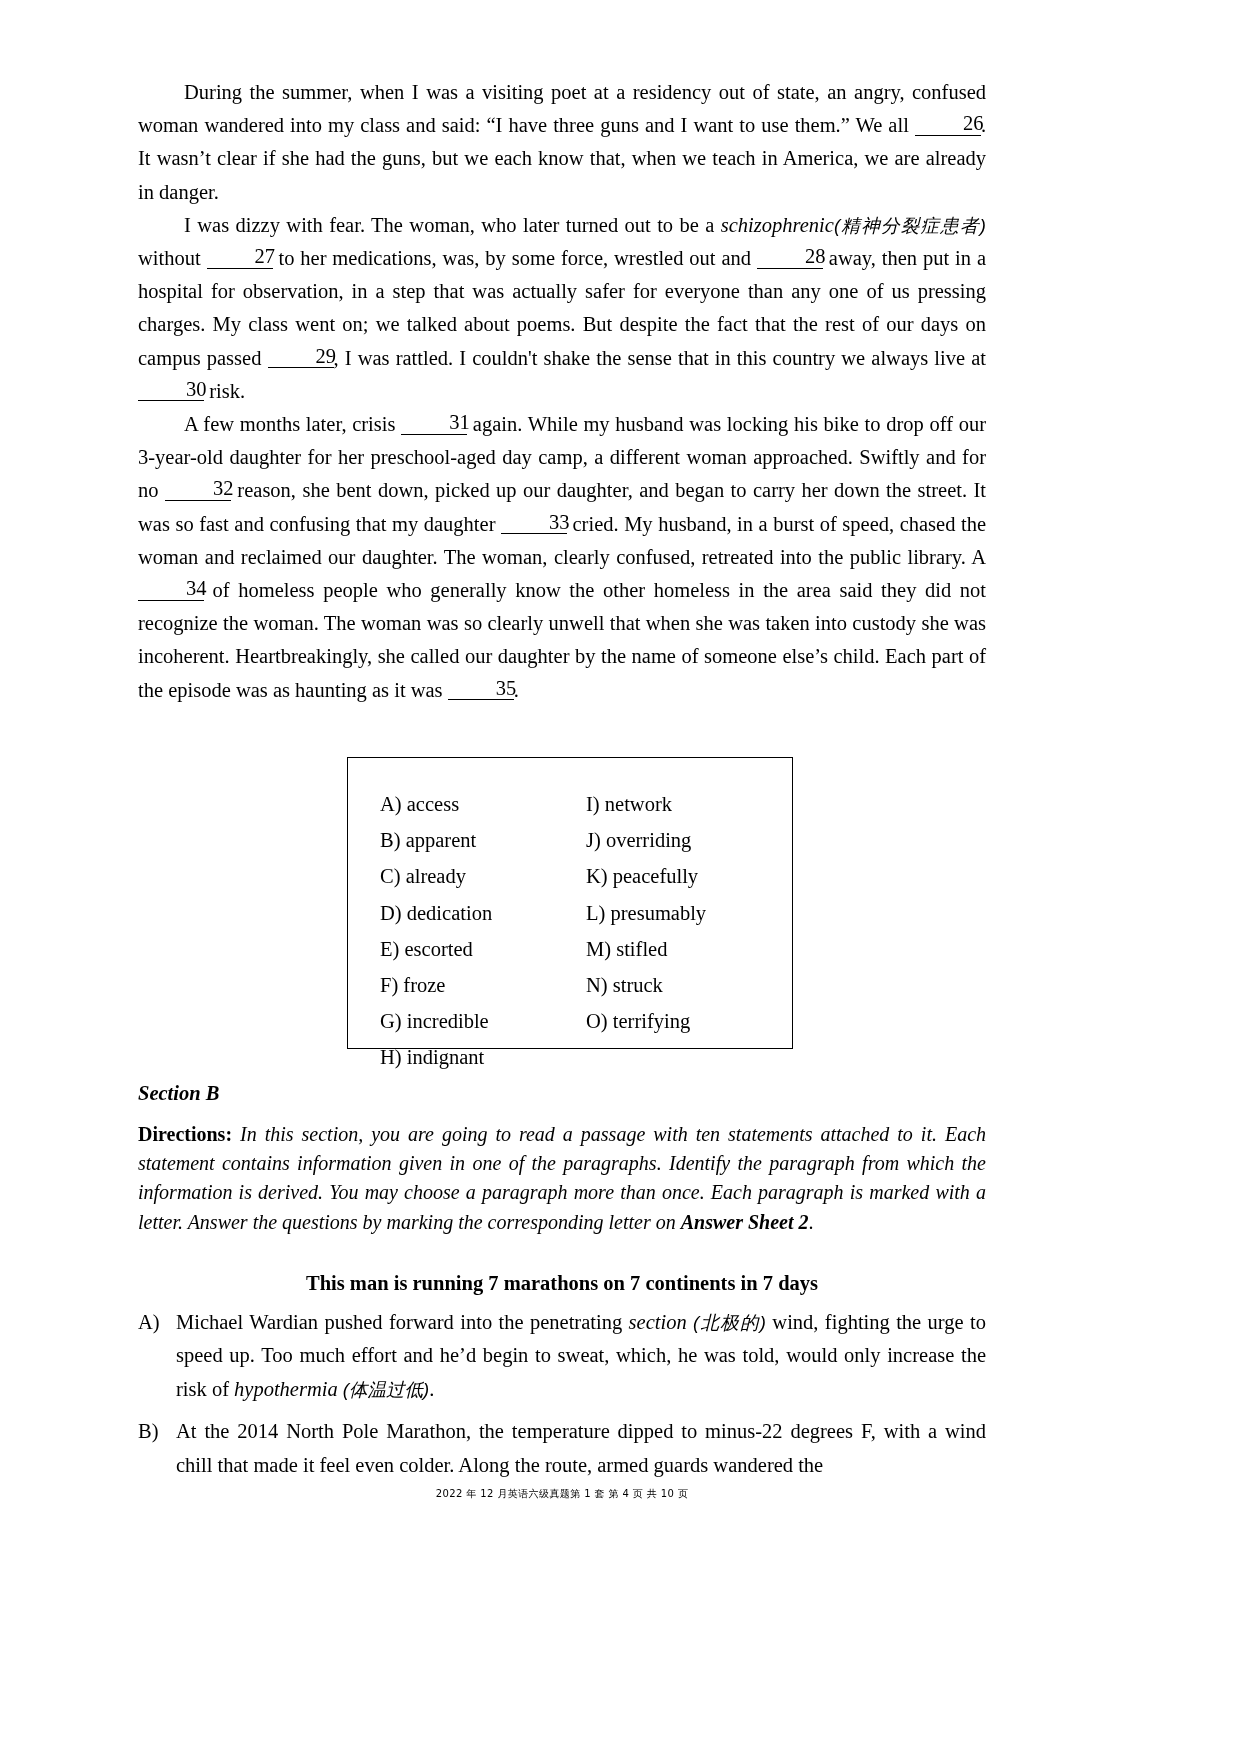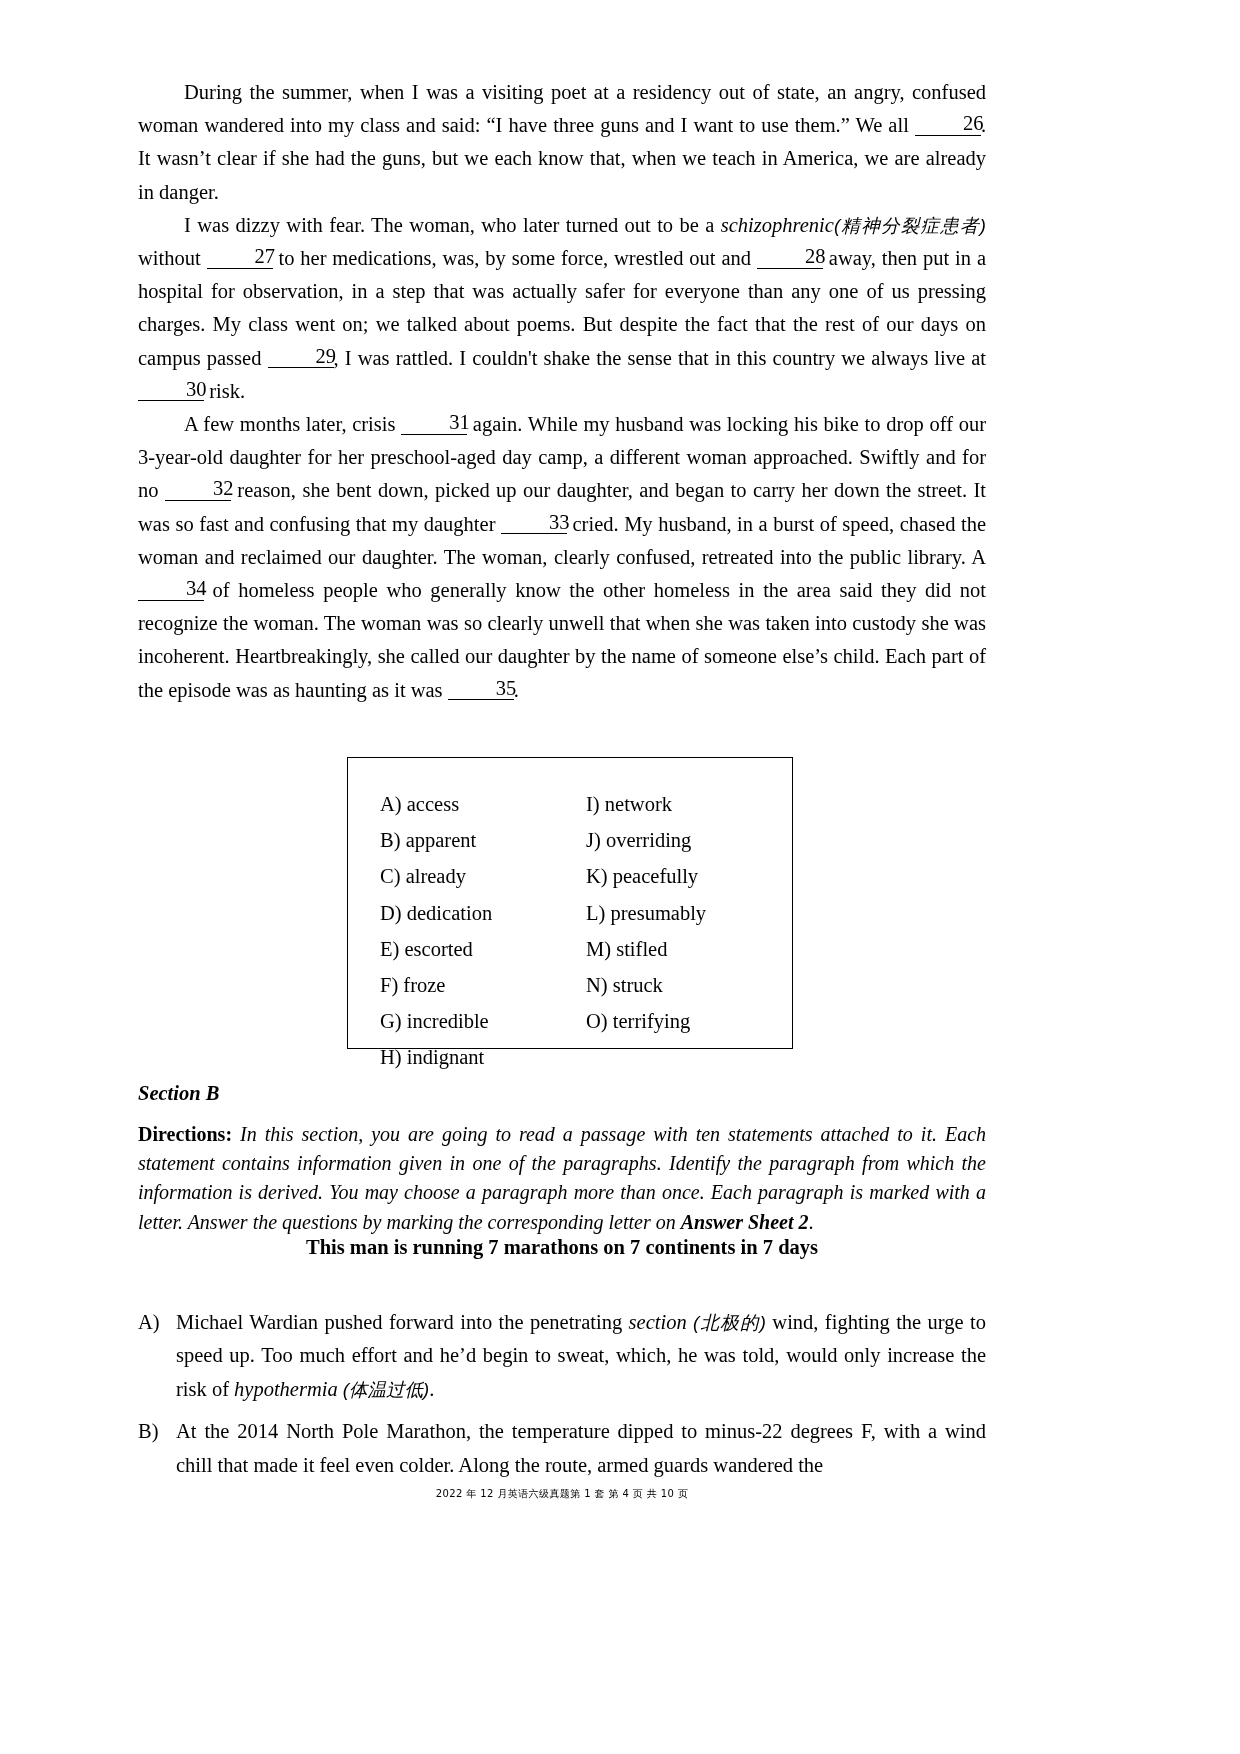--- a/index.html
+++ b/index.html
@@ -110,21 +110,21 @@
   .directions .body {
     font-style: italic;
   }
   .directions .sheet {
     font-style: italic;
     font-weight: bold;
   }
   .art-title {
     position: absolute;
     left: 0;
-    top: 1236px;
+    top: 1272px;
     width: 848px;
     text-align: center;
     font-size: 20.5px;
     font-weight: bold;
   }
   .art-list {
     position: absolute;
     left: 0;
     top: 1306px;
     width: 848px;

